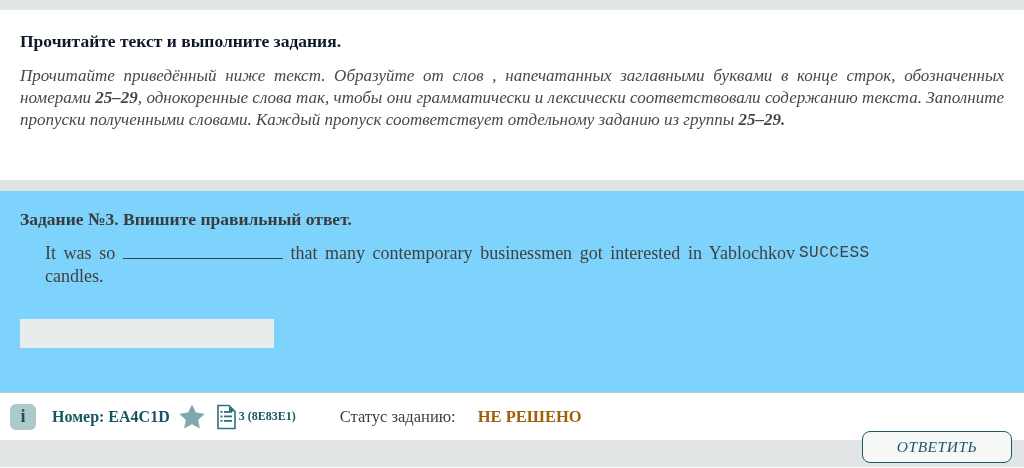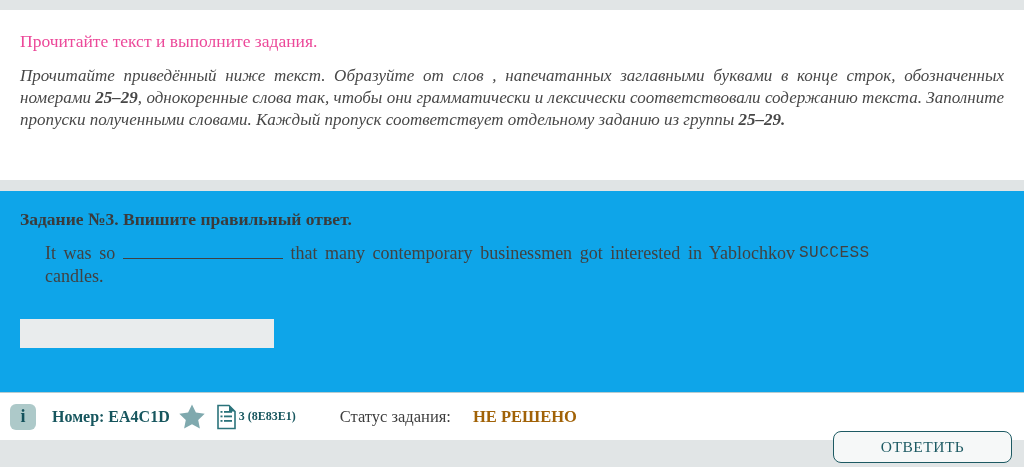--- a/index.html
+++ b/index.html
@@ -10,32 +10,32 @@
     color:#3f3f3f;
     width:1024px; height:468px;
     overflow:hidden;
     position:relative;
   }
   .top-strip { height:10px; background:#e1e5e6; }
   .divider-strip { height:11px; background:#e0e4e5; }
   .bottom-strip { height:27px; background:#e1e5e6; }
 
   .section-intro { height:170px; padding:20px 20px 0 20px; background:#ffffff; }
-  .section-intro h1 { font-size:17.5px; font-weight:normal; color:#ec4899; line-height:22px; }
+  .section-intro h1 { font-size:17.5px; font-weight:bold; color:#0f172a; line-height:22px; }
   .instructions {
     margin-top:13px;
     font-style:italic;
     font-size:17px;
     line-height:22px;
     color:#474747;
     text-align:justify;
   }
   .instructions b { font-weight:bold; }
 
-  .section-task { height:201px; padding:17px 20px 0 20px; background:#0ea5e9; }
+  .section-task { height:201px; padding:17px 20px 0 20px; background:#7dd3fc; }
   .section-task h2 { font-size:17.5px; font-weight:bold; color:#3b3b3b; line-height:22px; }
   .sentence-row { margin-top:12px; display:flex; align-items:flex-start;margin-left:25px; }
   .sentence {
     flex:0 0 750px;
     font-size:18px;
     line-height:22.5px;
     color:#414141;
     text-align:justify;
   }
   .blank {
@@ -97,29 +97,30 @@
     font-size:12px; font-weight:bold; color:#17565e;
     white-space:nowrap;
   }
   .status-group { margin-left:44px; font-size:16.5px; white-space:nowrap; }
   .status-label { color:#3d3d3d; }
   .status-value { font-weight:bold; color:#a16207; margin-left:18px; }
 
   .answer-button {
     position:absolute;
     right:12px; bottom:4px;
-    width:179px; height:32px;
+    width:150px; height:32px;
     background:#f6f8f8;
     border:1.5px solid #1d5a63;
     border-radius:8px;
     color:#1d5a63;
     font-family:"Liberation Serif","DejaVu Serif",serif;
     font-size:15.5px;
     letter-spacing:0.5px;
     cursor:pointer;
+    font-style:italic;
   }
 </style>
 </head>
 <body>
 
 <div class="top-strip"></div>
 
 <div class="section-intro">
   <h1>Прочитайте текст и выполните задания.</h1>
   <p class="instructions"><span>Прочитайте приведённый ниже текст. Образуйте от слов , напечатанных заглавными буквами в конце строк, обозначенных номерами </span><b>25–29</b><span>, однокоренные слова так, чтобы они грамматически и лексически соответствовали содержанию текста. Заполните пропуски полученными словами. Каждый пропуск соответствует отдельному заданию из группы </span><b>25–29.</b></p>
@@ -152,19 +153,19 @@
         <rect x="4.5" y="7" width="2" height="1.8" fill="#2b737b"></rect>
         <rect x="8" y="7" width="8" height="1.8" fill="#2b737b"></rect>
         <rect x="4.5" y="11.5" width="2" height="1.8" fill="#2b737b"></rect>
         <rect x="8" y="11.5" width="8" height="1.8" fill="#2b737b"></rect>
         <rect x="4.5" y="16" width="2" height="1.8" fill="#2b737b"></rect>
         <rect x="8" y="16" width="8" height="1.8" fill="#2b737b"></rect>
       </svg>
       <span class="attachment-label">3 (8E83E1)</span>
     </div>
     <div class="status-group">
-      <span class="status-label">Статус задания:</span>
+      <span class="status-label">Статус заданию:</span>
       <span class="status-value">НЕ РЕШЕНО</span>
     </div>
   </div>
   <div class="bottom-strip"></div>
   <button class="answer-button">ОТВЕТИТЬ</button>
 </div>
 
 </body></html>

